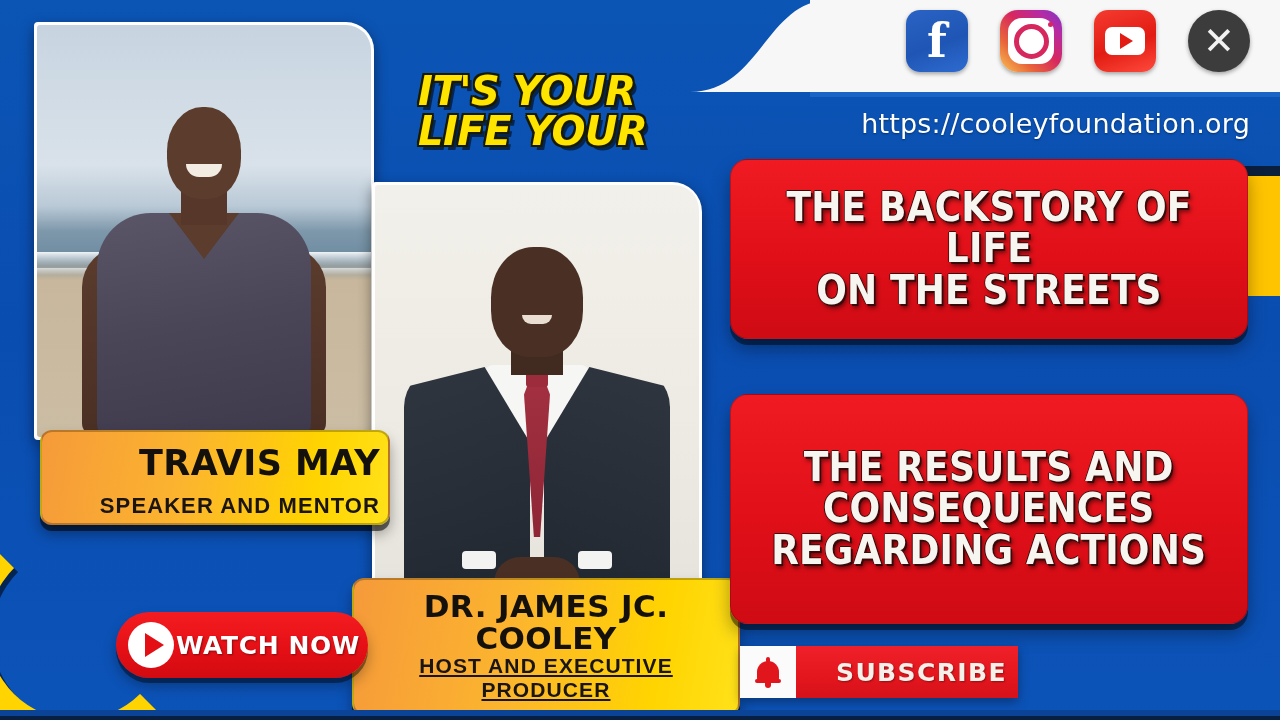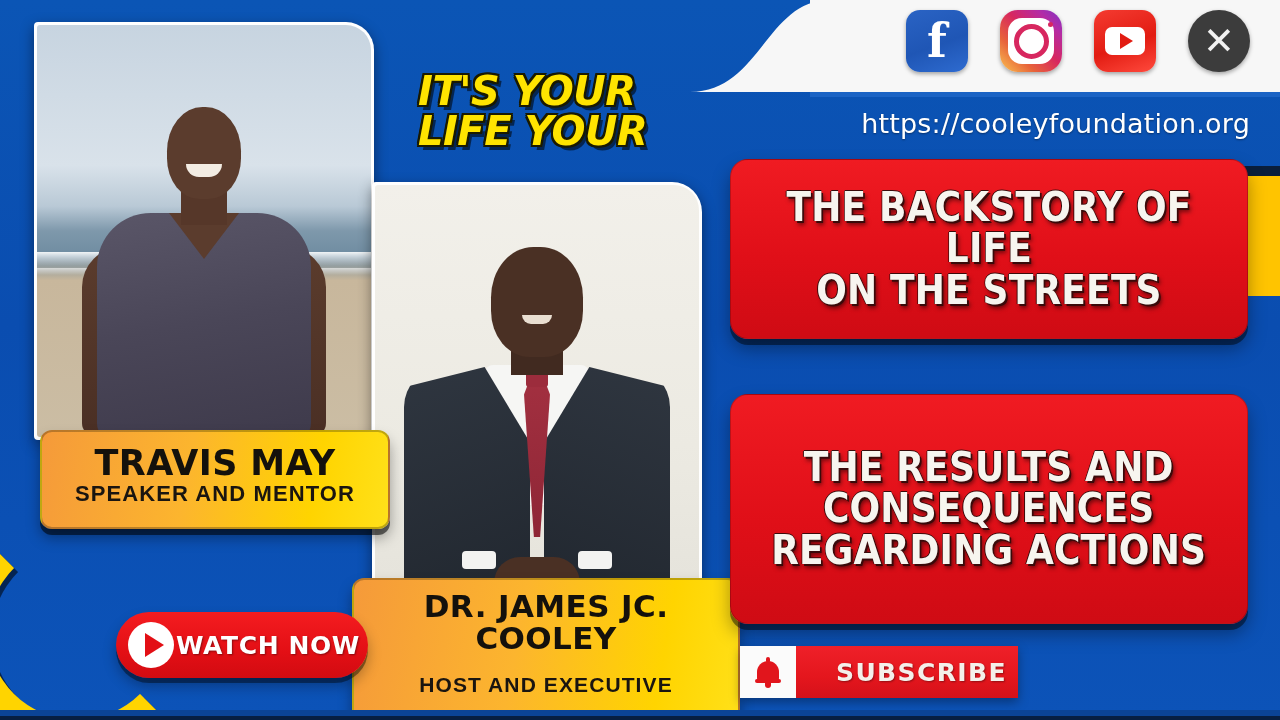--- a/index.html
+++ b/index.html
@@ -137,27 +137,27 @@
   
   .plate{position:absolute;border-radius:12px;text-align:center;
     background:linear-gradient(100deg,#f59a3a 0%,#fcb52e 42%,#ffd400 78%,#ffe11a 100%);
     box-shadow:0 6px 0 rgba(0,0,0,.55),0 9px 14px rgba(0,0,0,.35);
     border:2px solid rgba(0,0,0,.25);}
   .plate .nm{font-family:"DejaVu Sans",sans-serif;font-weight:bold;color:#14110c;
     letter-spacing:.4px;line-height:1.04;}
   .plate .rl{font-family:"Liberation Sans",sans-serif;font-weight:bold;color:#1a1510;
     letter-spacing:1.1px;line-height:1.1;}
 
-  .plate-a{left:40px;top:430px;width:330px;padding:13px 8px 20px;}
+  .plate-a{left:40px;top:430px;width:330px;padding:13px 8px 4px;text-align:right;}
   .plate-a .nm{font-size:35px;}
-  .plate-a .rl{font-size:22px;margin-top:1px;}
+  .plate-a .rl{font-size:22px;margin-top:13px;}
 
   .plate-b{left:352px;top:578px;width:368px;padding:10px 8px 12px;}
   .plate-b .nm{font-size:31px;}
-  .plate-b .rl{font-size:21px;margin-top:19px;}
+  .plate-b .rl{font-size:21px;margin-top:0;text-decoration:underline;}
 
   
   .topic{position:absolute;background:linear-gradient(180deg,#f01b22 0%,#e00f18 55%,#cf0b14 100%);
     border-radius:18px;box-shadow:0 6px 0 rgba(0,0,0,.45),0 10px 18px rgba(0,0,0,.35);
     display:flex;align-items:center;justify-content:center;text-align:center;
     border:1px solid rgba(0,0,0,.2);}
   .topic .tx{font-family:"DejaVu Sans",sans-serif;font-weight:bold;color:#f7f5ef;
     line-height:1.03;letter-spacing:.2px;transform:scaleX(.9);
     text-shadow:2px 2px 0 #3a0a0a, -1px 0 0 #3a0a0a, 0 -1px 0 #3a0a0a, 3px 4px 5px rgba(0,0,0,.5);}
   .topic .tx span{display:block;}

